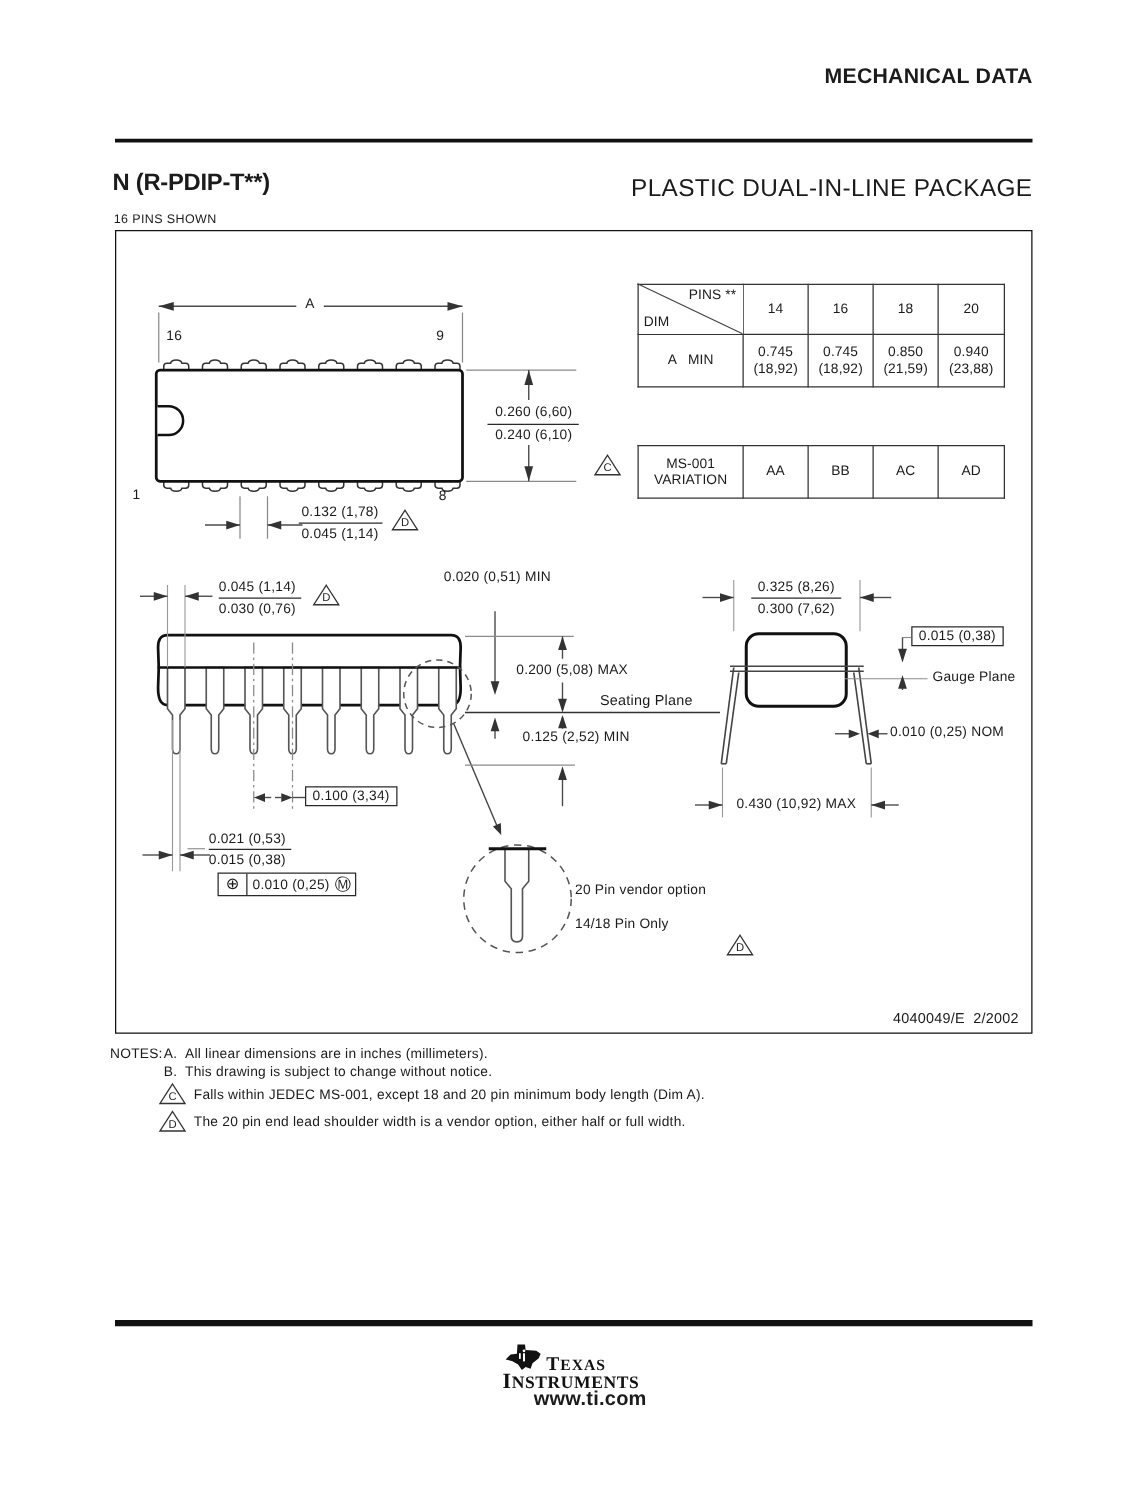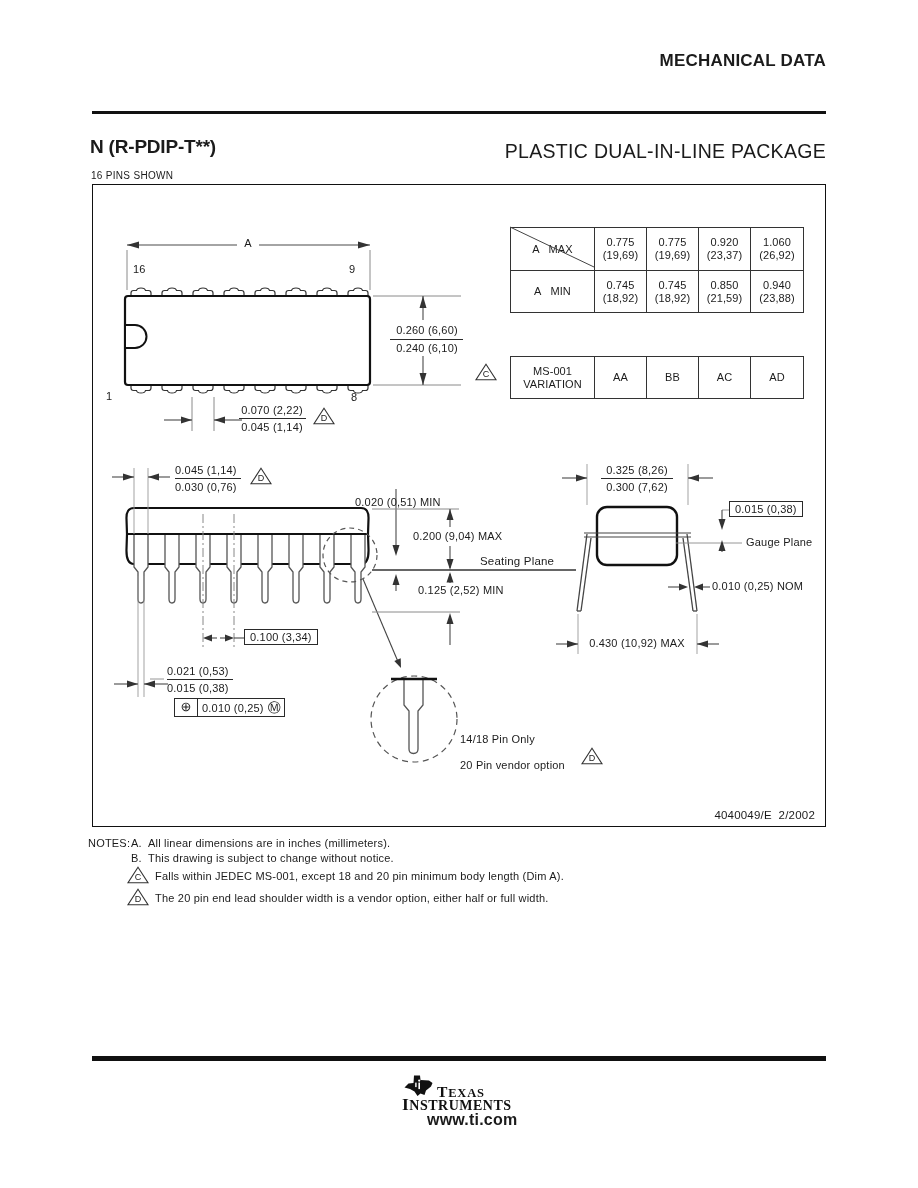--- a/index.html
+++ b/index.html
@@ -50,38 +50,29 @@
 
 <table class="dim" style="left:510px;top:227px">
   <colgroup>
       <col style="width:84px">
       <col style="width:52px">
       <col style="width:52px">
       <col style="width:52px">
       <col style="width:53px">
     </colgroup>
   <tbody>
-  <tr style="height:43px">
-    <td style="white-space:pre">A   MAX</td>
-    <td>
-          <div>0.775</div>
-          <div>(19,69)</div>
-        </td>
-    <td>
-          <div>0.775</div>
-          <div>(19,69)</div>
-        </td>
-    <td>
-          <div>0.920</div>
-          <div>(23,37)</div>
-        </td>
-    <td>
-          <div>1.060</div>
-          <div>(26,92)</div>
-        </td>
+      <tr style="height:40px">
+    <td class="corner">
+      <span class="ct">PINS **</span>
+      <span class="cb">DIM</span>
+    </td>
+    <td>14</td>
+    <td>16</td>
+    <td>18</td>
+    <td>20</td>
   </tr>
   <tr style="height:42px">
     <td style="white-space:pre">A   MIN</td>
     <td>
           <div>0.745</div>
           <div>(18,92)</div>
         </td>
     <td>
           <div>0.745</div>
           <div>(18,92)</div>
@@ -124,51 +115,51 @@
   </svg>
 
 <div class="lbl ctr" style="left:248px;top:237px">A</div>
 <div class="lbl" style="left:133px;top:263px">16</div>
 <div class="lbl" style="left:349px;top:263px">9</div>
 <div class="lbl" style="left:106px;top:390px">1</div>
 <div class="lbl" style="left:351px;top:391px">8</div>
 <div class="lbl ctr" style="left:427px;top:324px">0.260 (6,60)</div>
 <div class="fline" style="left:390px;top:339px;width:73px"></div>
 <div class="lbl ctr" style="left:427px;top:342px">0.240 (6,10)</div>
-<div class="lbl ctr" style="left:272px;top:404px">0.070 (2,22)</div>
+<div class="lbl ctr" style="left:272px;top:404px">0.132 (1,78)</div>
 <div class="fline" style="left:239px;top:418px;width:67px"></div>
 <div class="lbl ctr" style="left:272px;top:421px">0.045 (1,14)</div>
 <svg class="flag" style="left:313px;top:407px" viewBox="0 0 22 18">
   <path d="M11 1.2 L21 16.8 H1 Z"></path>
     <text x="11" y="14" text-anchor="middle">D</text>
   </svg>
 
 <div class="lbl" style="left:175px;top:464px">0.045 (1,14)</div>
 <div class="fline" style="left:175px;top:478px;width:66px"></div>
 <div class="lbl" style="left:175px;top:481px">0.030 (0,76)</div>
 <svg class="flag" style="left:250px;top:467px" viewBox="0 0 22 18">
   <path d="M11 1.2 L21 16.8 H1 Z"></path>
     <text x="11" y="14" text-anchor="middle">D</text>
   </svg>
-<div class="lbl" style="left:355px;top:496px">0.020 (0,51) MIN</div>
-<div class="lbl" style="left:413px;top:530px">0.200 (9,04) MAX</div>
+<div class="lbl" style="left:355px;top:456px">0.020 (0,51) MIN</div>
+<div class="lbl" style="left:413px;top:530px">0.200 (5,08) MAX</div>
 <div class="lbl" style="left:480px;top:555px;font-size:11.5px">Seating Plane</div>
 <div class="lbl" style="left:418px;top:584px">0.125 (2,52) MIN</div>
 <div class="lbl boxed" style="left:244px;top:629px">0.100 (3,34)</div>
 <div class="lbl" style="left:167px;top:665px">0.021 (0,53)</div>
 <div class="fline" style="left:167px;top:679px;width:66px"></div>
 <div class="lbl" style="left:167px;top:682px">0.015 (0,38)</div>
 <div class="fcf" style="left:174px;top:698px">
   <span class="c1">⊕</span>
   <span class="c2">0.010 (0,25)</span>
   <span class="c3">Ⓜ</span>
 </div>
 
 <div class="lbl" style="left:460px;top:733px">14/18 Pin Only</div>
-<div class="lbl" style="left:460px;top:759px">20 Pin vendor option</div>
+<div class="lbl" style="left:460px;top:706px">20 Pin vendor option</div>
 <svg class="flag" style="left:581px;top:747px" viewBox="0 0 22 18">
   <path d="M11 1.2 L21 16.8 H1 Z"></path>
     <text x="11" y="14" text-anchor="middle">D</text>
   </svg>
 
 <div class="lbl ctr" style="left:637px;top:464px">0.325 (8,26)</div>
 <div class="fline" style="left:601px;top:478px;width:72px"></div>
 <div class="lbl ctr" style="left:637px;top:481px">0.300 (7,62)</div>
 <div class="lbl boxed" style="left:729px;top:501px">0.015 (0,38)</div>
 <div class="lbl" style="left:746px;top:536px">Gauge Plane</div>

